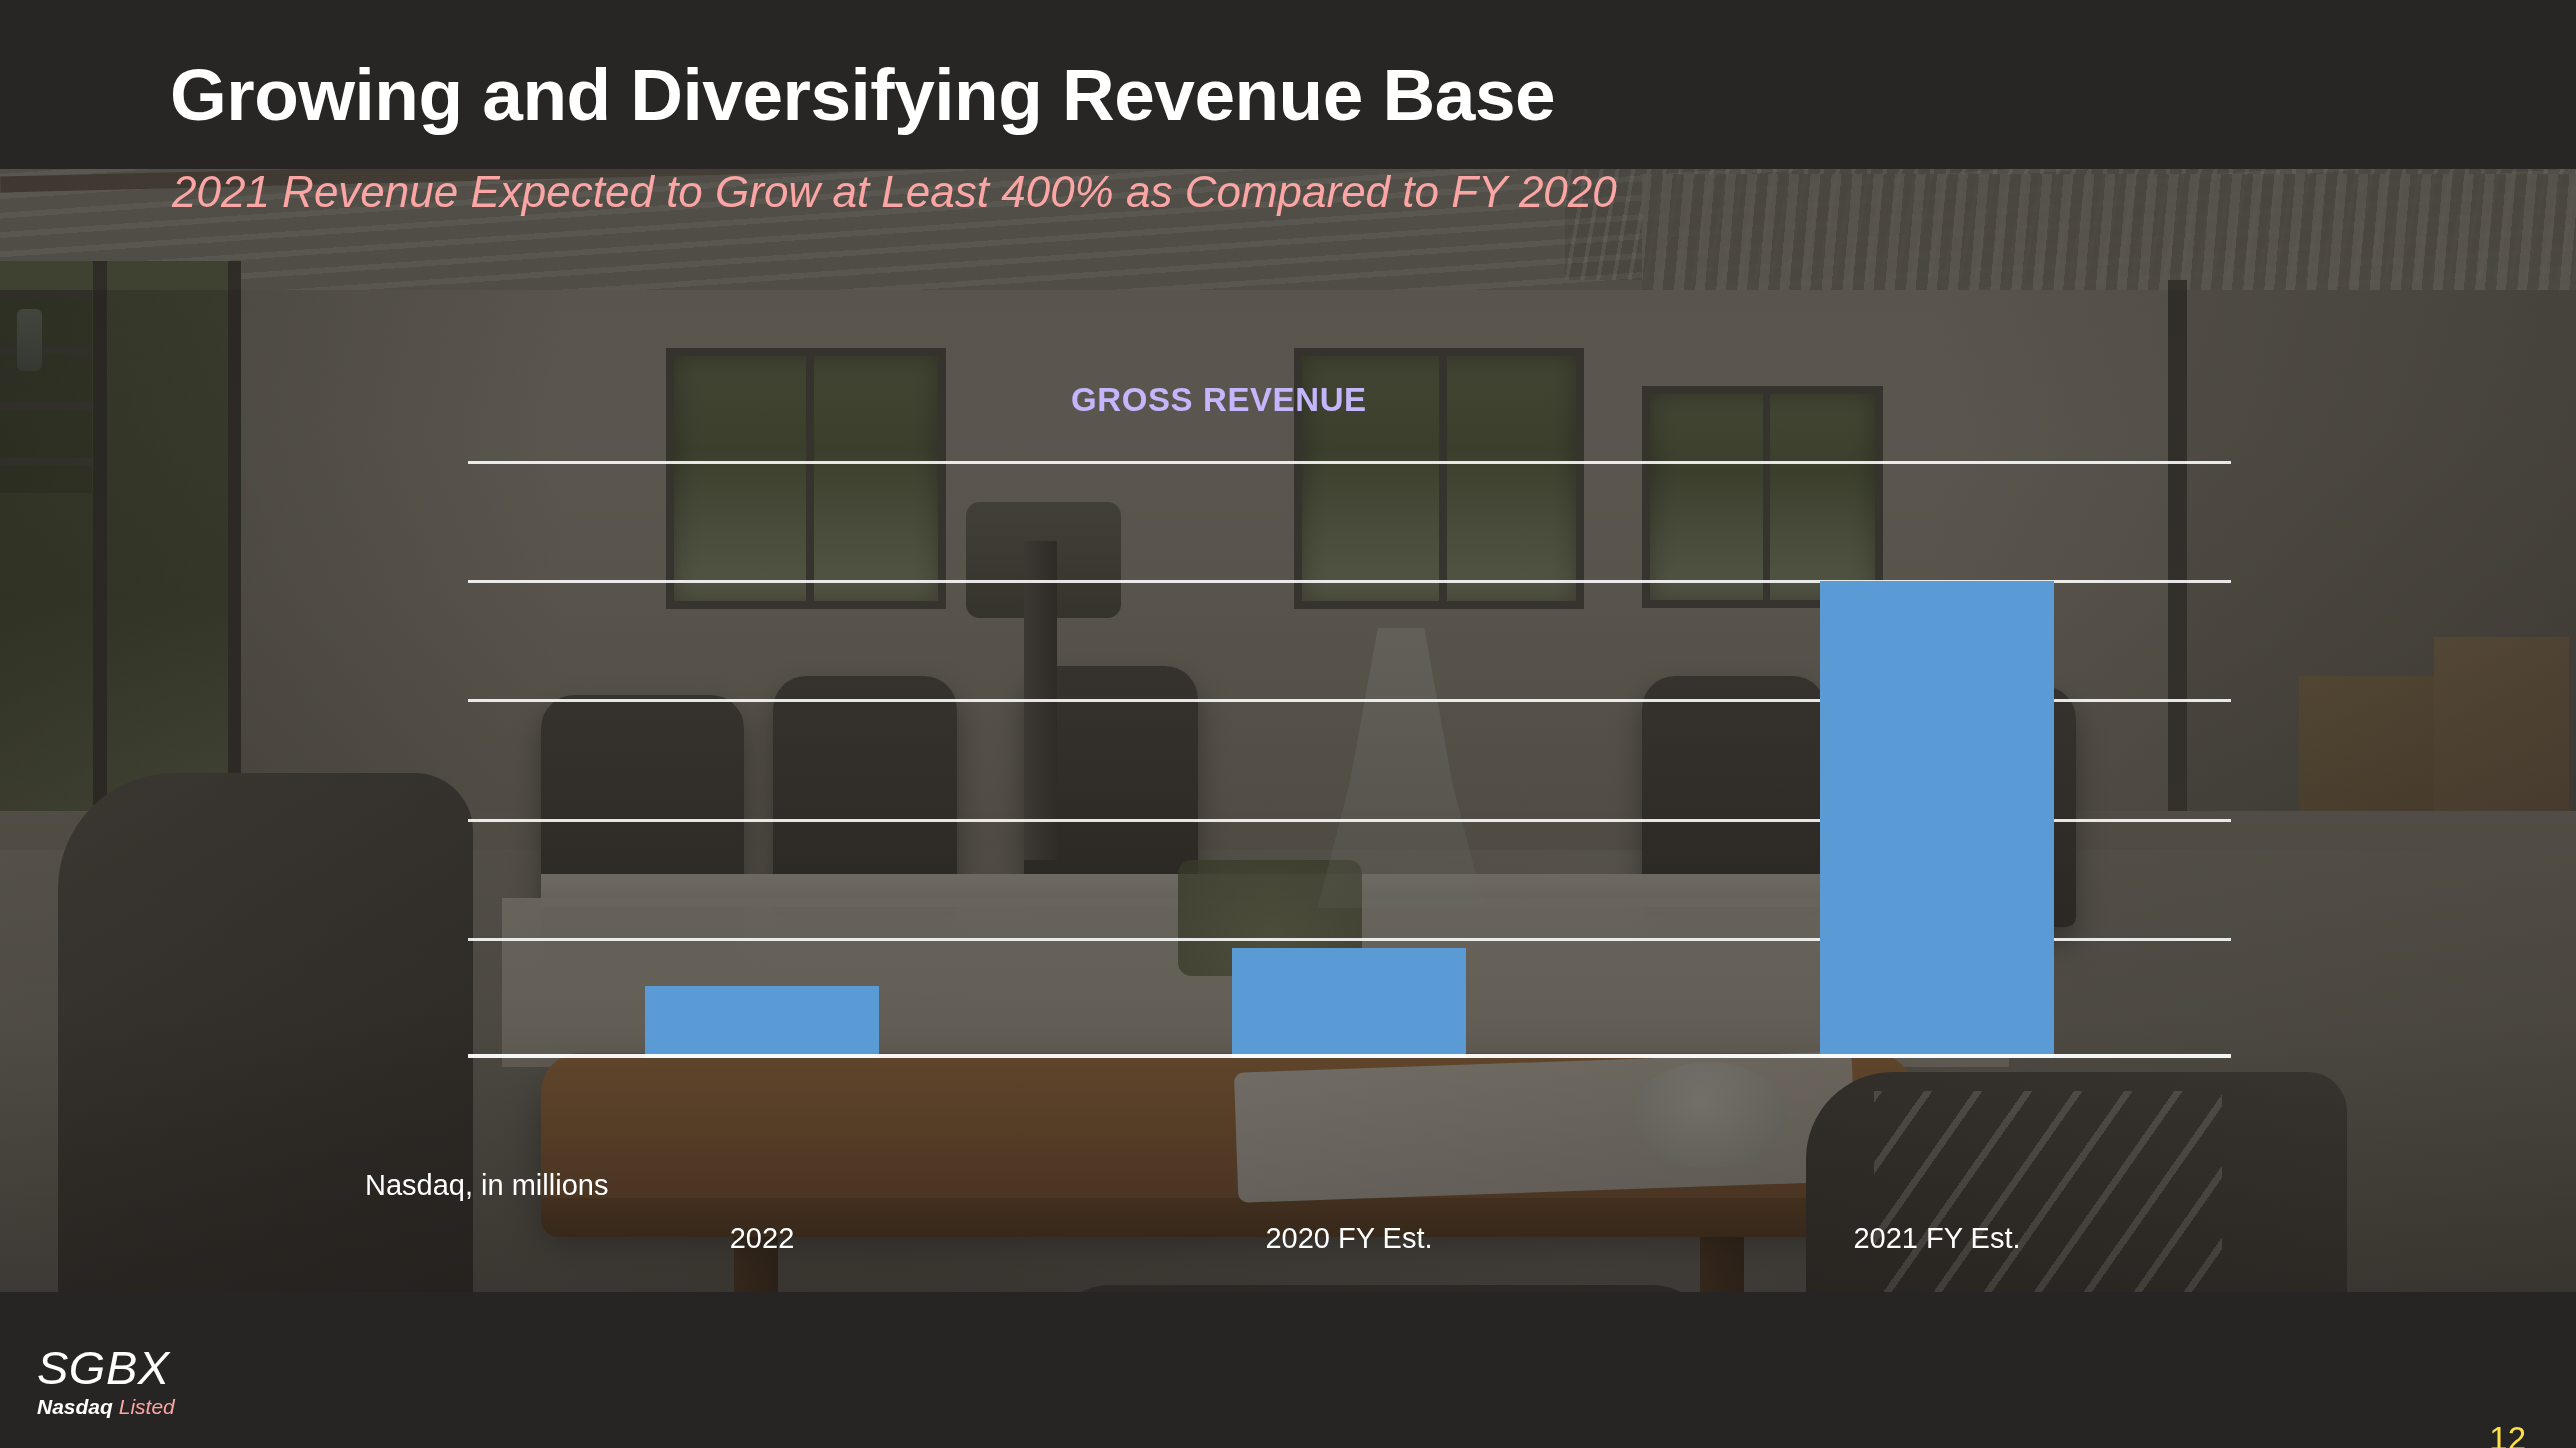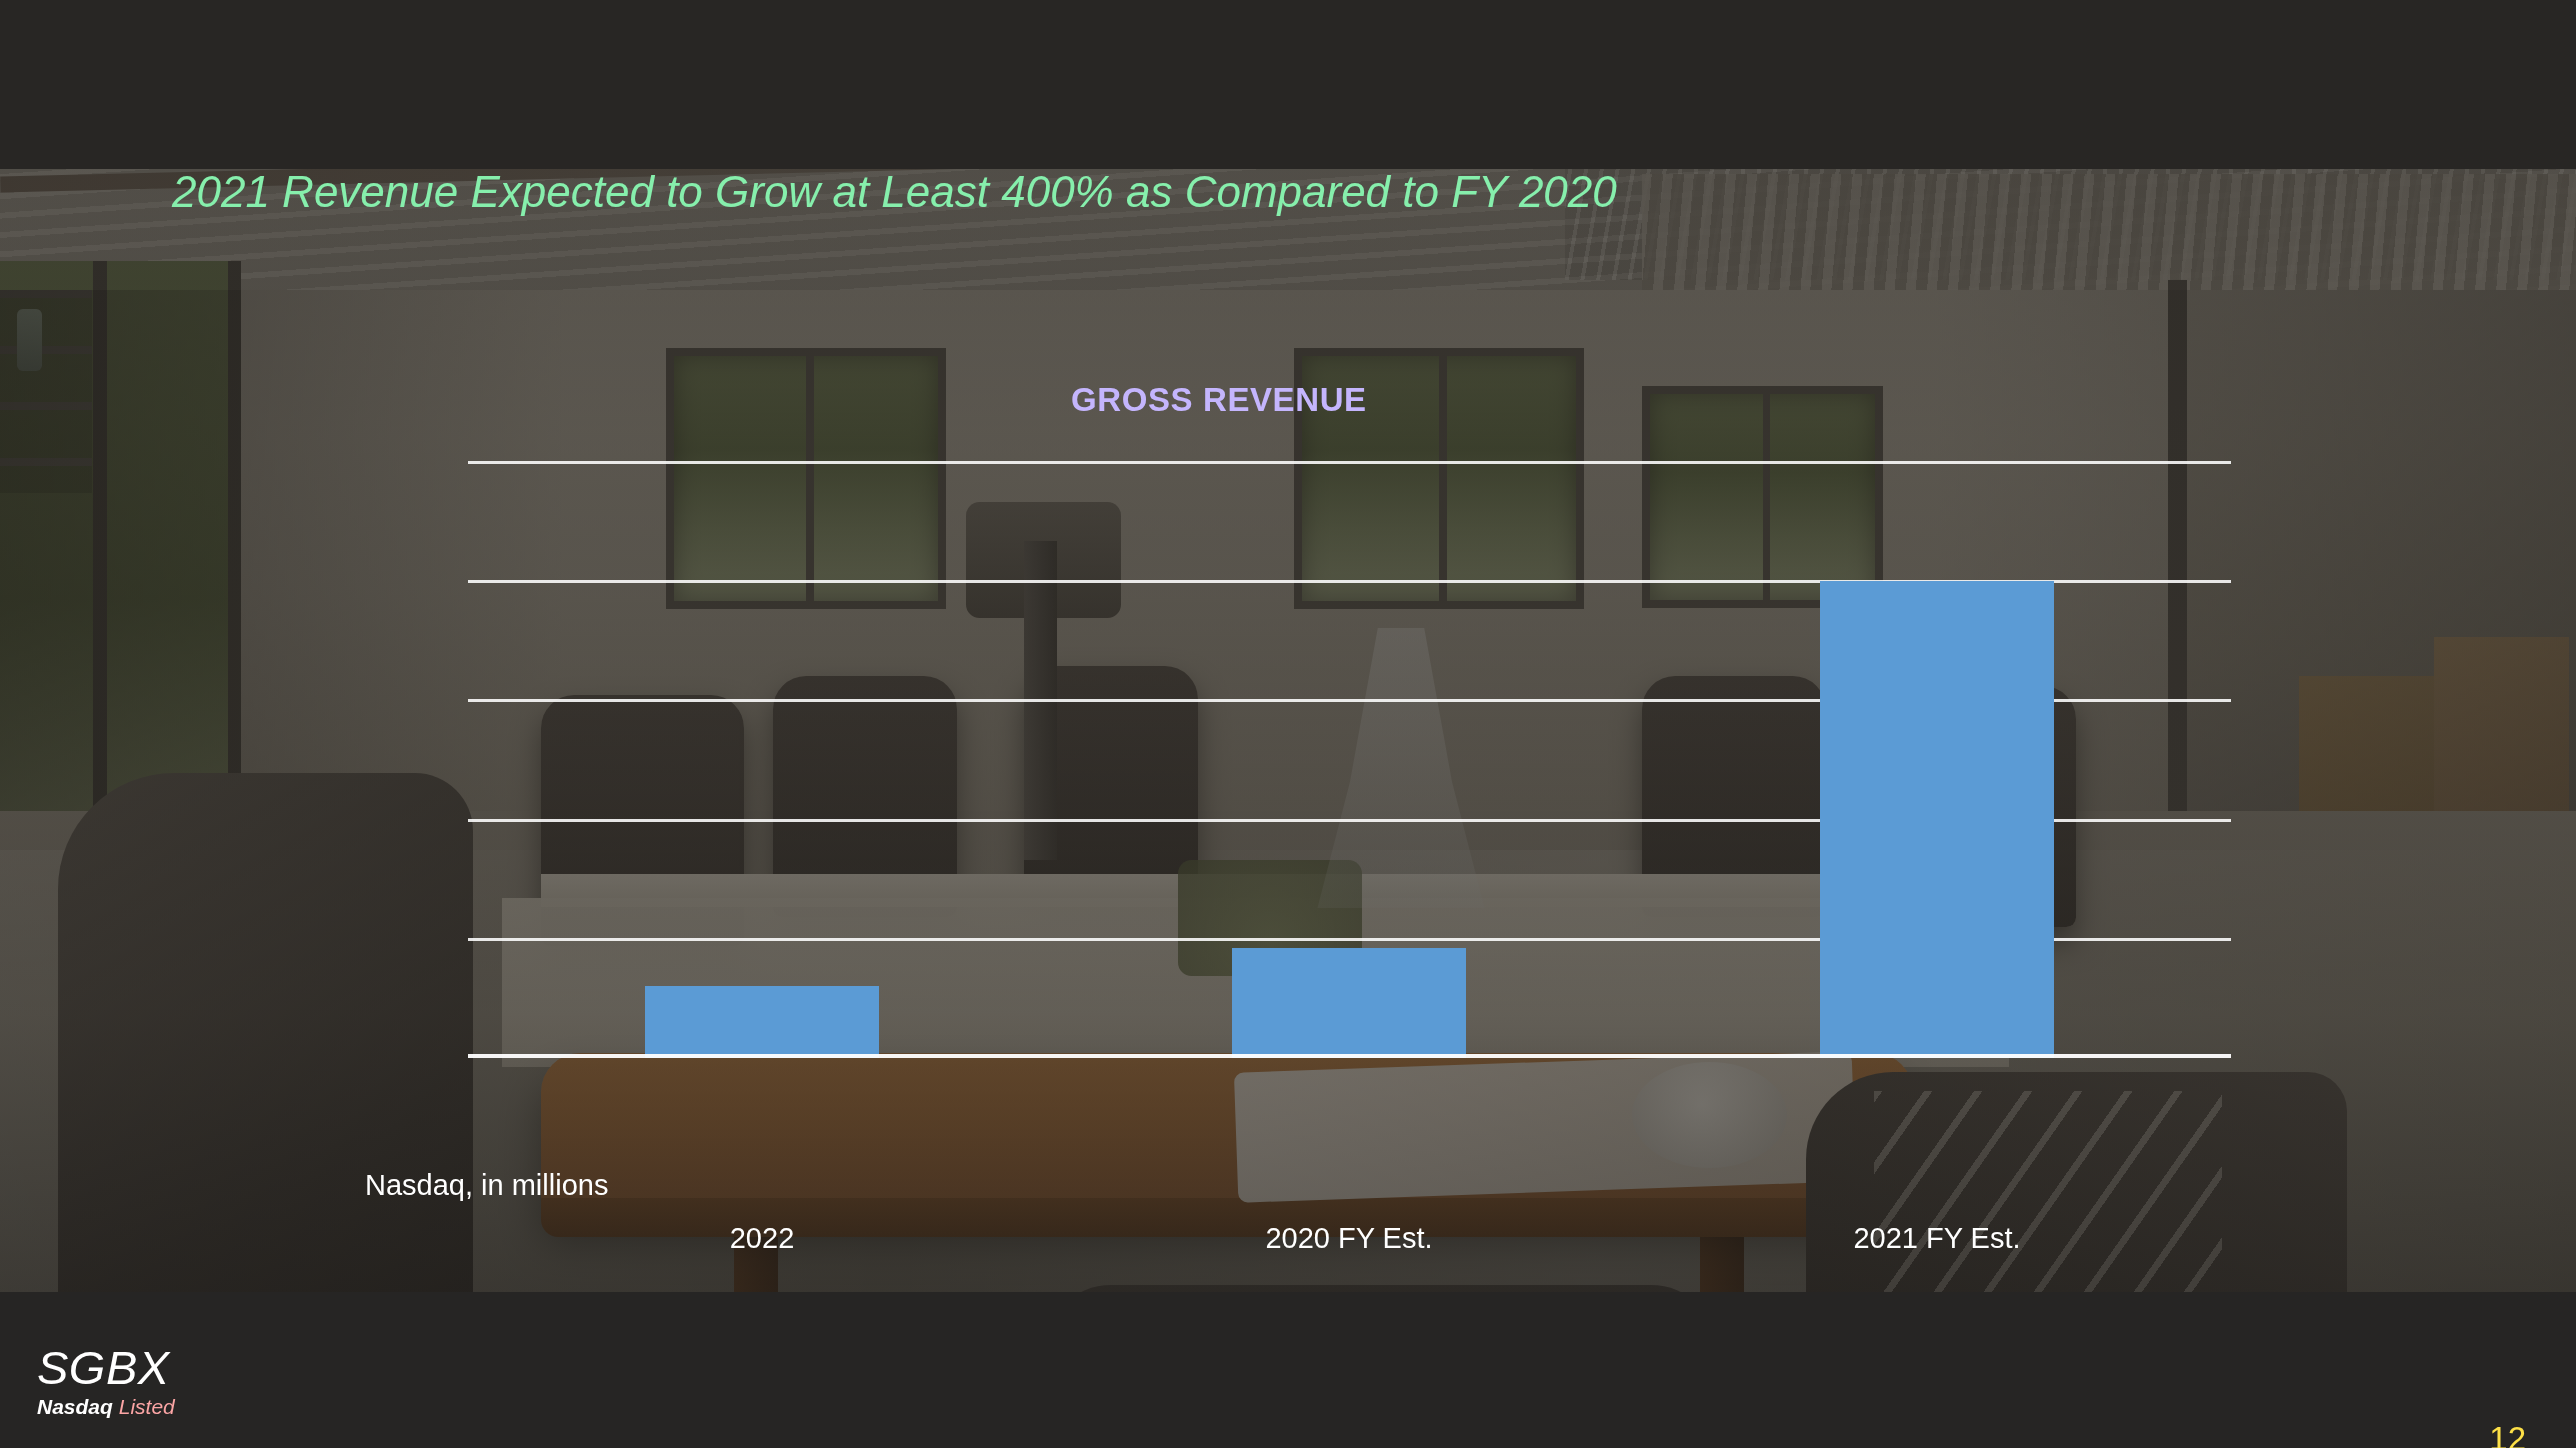--- a/index.html
+++ b/index.html
@@ -114,21 +114,21 @@
   
   #overlay{position:absolute;inset:0;
     background:linear-gradient(180deg,rgba(38,35,31,.70) 0%,rgba(40,37,32,.62) 30%,rgba(42,39,34,.60) 70%,rgba(30,28,25,.72) 100%);}
   #bandtop{position:absolute;left:0;top:0;width:2576px;height:169px;background:#282624;}
   #bandbot{position:absolute;left:0;top:1292px;width:2576px;height:156px;background:#262524;}
 
   
   #content{position:absolute;inset:0;}
   #title{position:absolute;left:170px;top:58px;font-size:73px;font-weight:bold;color:#ffffff;
     letter-spacing:-0.5px;line-height:1;white-space:nowrap;}
-  #subtitle{position:absolute;left:172px;top:170px;font-size:44px;font-style:italic;color:#86efac;
+  #subtitle{position:absolute;left:172px;top:170px;font-size:44px;font-style:italic;color:#fca5a5;
     font-weight:400;line-height:1;white-space:nowrap;}
 
   
   #chart{position:absolute;left:0;top:319px;width:2576px;height:850px;}
   #chart-title{position:absolute;left:1071px;top:62px;font-size:33px;font-weight:bold;color:#c4b5fd;letter-spacing:0.6px;}
   #plot{position:absolute;left:468px;top:143px;width:1763px;height:596px;}
   .grid{position:absolute;left:0;width:100%;height:2.9px;background:rgba(255,255,255,.88);}
   #axisline{position:absolute;left:0;bottom:0;width:100%;height:3.9px;background:rgba(255,255,255,.95);}
   .bar{position:absolute;bottom:0;background:#5b9bd5;}
   .xlab{position:absolute;top:760px;font-size:29px;color:#fff;text-align:center;transform:translateX(-50%);}
@@ -210,20 +210,21 @@
     <div class="pl" id="studs"></div>
     <div class="pl" id="chairFR2"></div>
   </div>
 
   <div id="overlay"></div>
   <div id="bandtop"></div>
   <div id="bandbot"></div>
 
   <div id="content">
 
+    <div id="title">Growing and Diversifying Revenue Base</div>
     <div id="subtitle">2021 Revenue Expected to Grow at Least 400% as Compared to FY 2020</div>
 
     <div id="chart">
       <div id="chart-title">GROSS REVENUE</div>
 
       <div id="plot">
 
         <div id="gridlayer">
             <div class="grid" style="top: -1px;"></div>
             <div class="grid" style="top: 118px;"></div>

